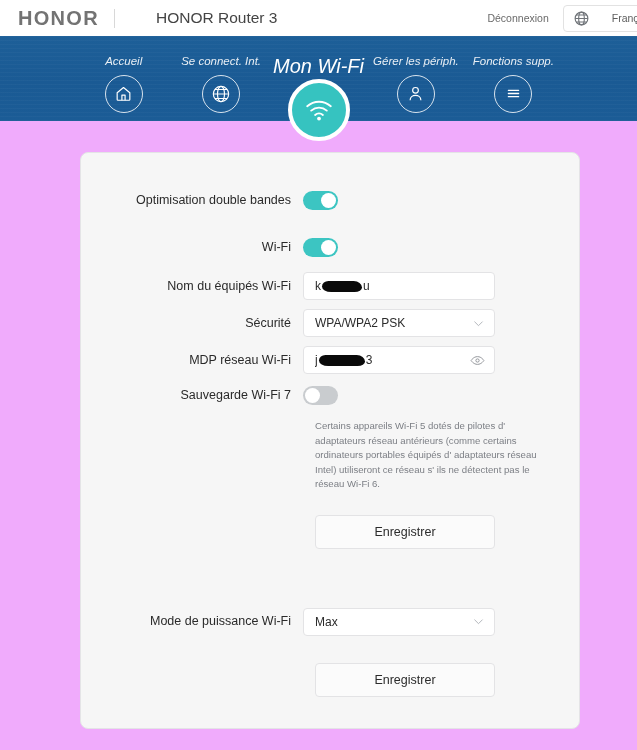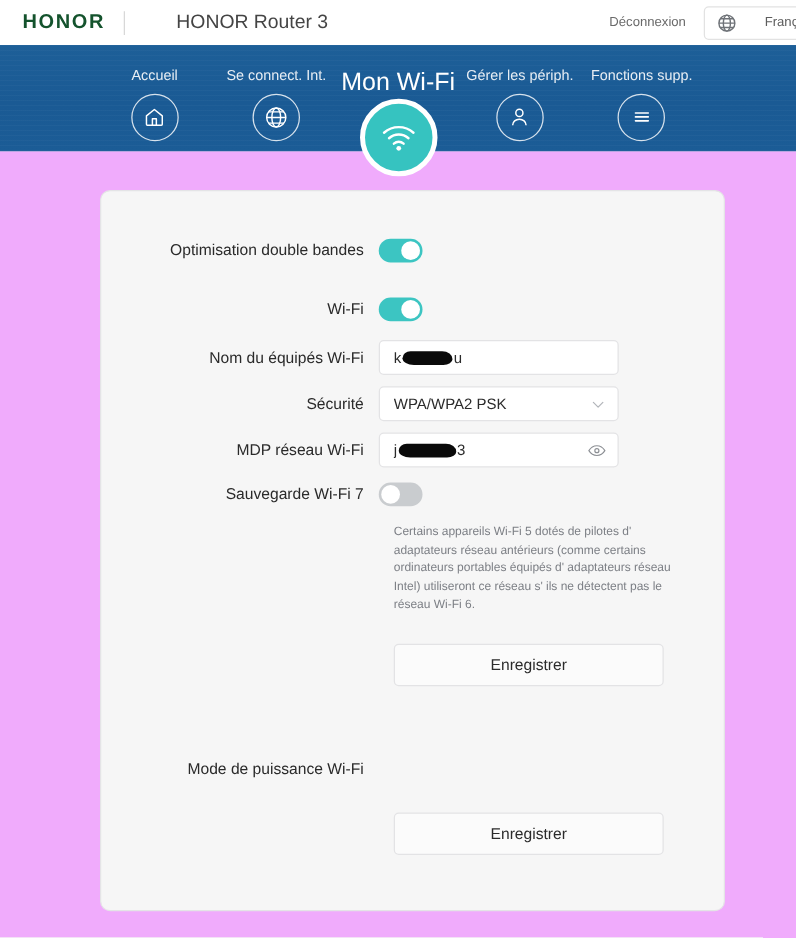--- a/index.html
+++ b/index.html
@@ -16,24 +16,24 @@
   
   .topbar {
     height: 36px;
     background: #ffffff;
     display: flex;
     align-items: center;
     padding: 0 0 0 18px;
     position: relative;
   }
   .logo {
-    font-size: 16px;
+    font-size: 20px;
     font-weight: bold;
     letter-spacing: 1.3px;
-    color: #14532d;
+    color: #737373;
     line-height: 1;
   }
   .logo-divider {
     width: 1px;
     height: 19px;
     background: #d8d8d8;
     margin: 0 13px 0 15px;
   }
   .product-title {
     font-size: 15.5px;
@@ -88,20 +88,21 @@
       0deg, rgba(255,255,255,0.028) 0px, rgba(255,255,255,0.028) 1px,
       transparent 1px, transparent 4px);
     pointer-events: none;
   }
   .nav-items {
     position: relative;
     z-index: 3;
     display: flex;
     height: 100%;
     padding: 0 75px;
+    font-style: italic;
   }
   .nav-item {
     flex: 1;
     display: flex;
     flex-direction: column;
     align-items: center;
     justify-content: flex-start;
     padding-top: 20px;
     cursor: pointer;
   }
@@ -229,21 +230,21 @@
     vertical-align: middle;
     margin: 0 1px;
   }
   .redact.ssid { width: 40px; }
   .redact.pwd  { width: 46px; }
   .chevron { width: 13px; height: 13px; flex: 0 0 auto; }
   .eye { width: 15px; height: 15px; flex: 0 0 auto; }
 
   
   .btn-save {
-    width: 216px;
+    width: 180px;
     height: 34px;
     background: #fbfbfb;
     border: 1px solid #e3e3e5;
     border-radius: 4px;
     font-size: 12.5px;
     color: #2b2b2b;
     font-family: inherit;
     cursor: pointer;
     display: flex;
     align-items: center;
@@ -410,20 +411,30 @@
     </div>
 
     <p class="helper" style="margin-top:14px;">Certains appareils Wi-Fi 5 dotés de pilotes d'  adaptateurs réseau antérieurs (comme certains ordinateurs portables équipés d'  adaptateurs réseau Intel) utiliseront ce réseau s'  ils ne détectent pas le réseau Wi-Fi 6.</p>
 
     <div class="offset" style="margin-top:23px;">
       <button class="btn-save">Enregistrer</button>
     </div>
 
     <div class="row" style="margin-top:59px;">
       <div class="row-label">Mode de puissance Wi-Fi</div>
+      <div class="row-field">
+        <div class="field-box">
+          <span class="field-value">Max</span>
+          <span class="chevron">
+            <svg viewBox="0 0 24 24" width="13" height="13" fill="none" stroke="#b2b5ba" stroke-width="1.8" stroke-linecap="round" stroke-linejoin="round">
+              <path d="M5 9l7 7 7-7"></path>
+            </svg>
+          </span>
+        </div>
+      </div>
     </div>
 
     <div class="offset" style="margin-top:27px;">
       <button class="btn-save">Enregistrer</button>
     </div>
 
   </div>
 </div>
 
 </body></html>

